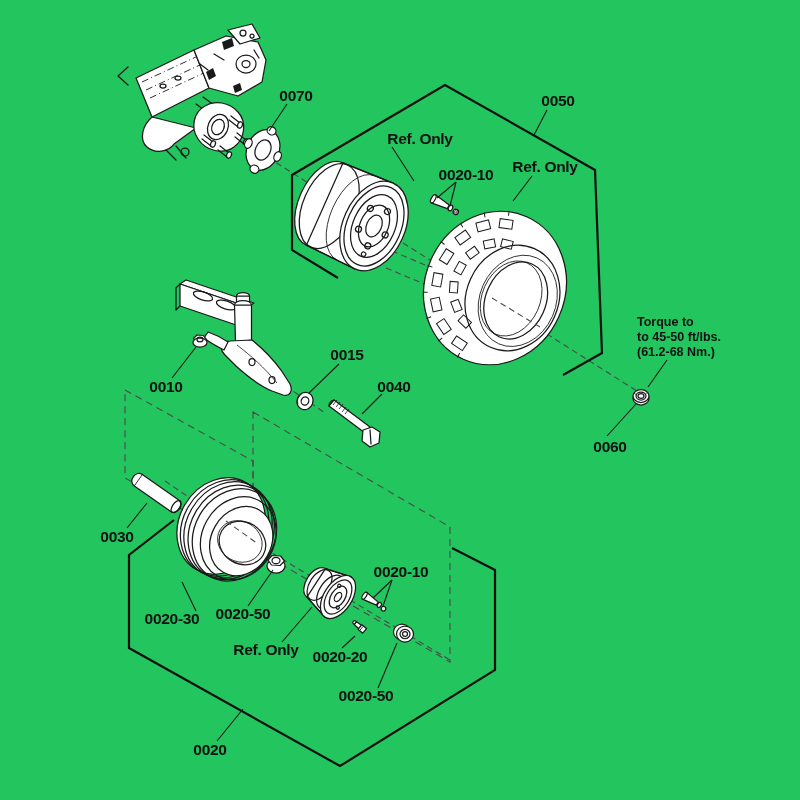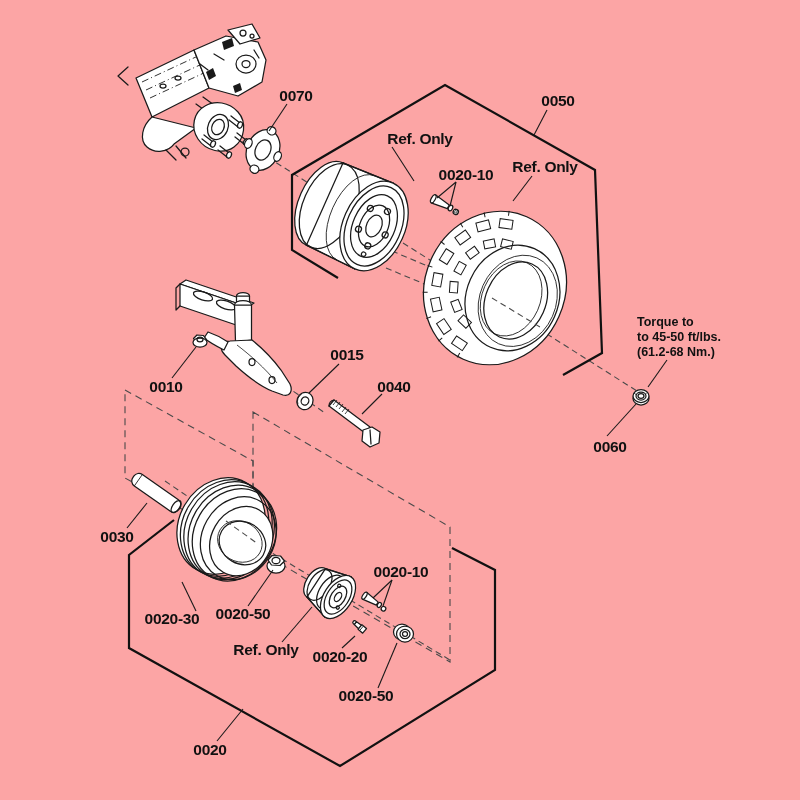--- a/index.html
+++ b/index.html
@@ -1,16 +1,16 @@
 <!DOCTYPE html>
 <html><head>
 <meta charset="utf-8">
 <style>
   html,body{margin:0;padding:0;background:#ffffff;}
-  .canvas{width:800px;height:800px;background:#fca5a5;position:relative;overflow:hidden;}
+  .canvas{width:800px;height:800px;background:#22c55e;position:relative;overflow:hidden;}
   svg{display:block;}
   .lbl{font:700 15.5px "Liberation Sans", sans-serif;letter-spacing:-0.3px;fill:#111;}
   .note{font:700 12.5px "Liberation Sans", sans-serif;fill:#111;}
   .part{stroke:#1a1a1a;stroke-width:1.25;fill:none;stroke-linecap:round;stroke-linejoin:round;}
   .partw{stroke:#1a1a1a;stroke-width:1.25;fill:#ffffff;stroke-linejoin:round;}
   .thin{stroke:#1a1a1a;stroke-width:0.8;fill:none;}
   .dash{stroke:#4a4a4a;stroke-width:1.1;fill:none;stroke-dasharray:6 4;}
   .dashbox{stroke:#4a4a4a;stroke-width:1.1;fill:none;stroke-dasharray:7 5;}
   .bound{stroke:#111;stroke-width:2.2;fill:none;stroke-linejoin:miter;}
   .leader{stroke:#1a1a1a;stroke-width:1.1;fill:none;}

